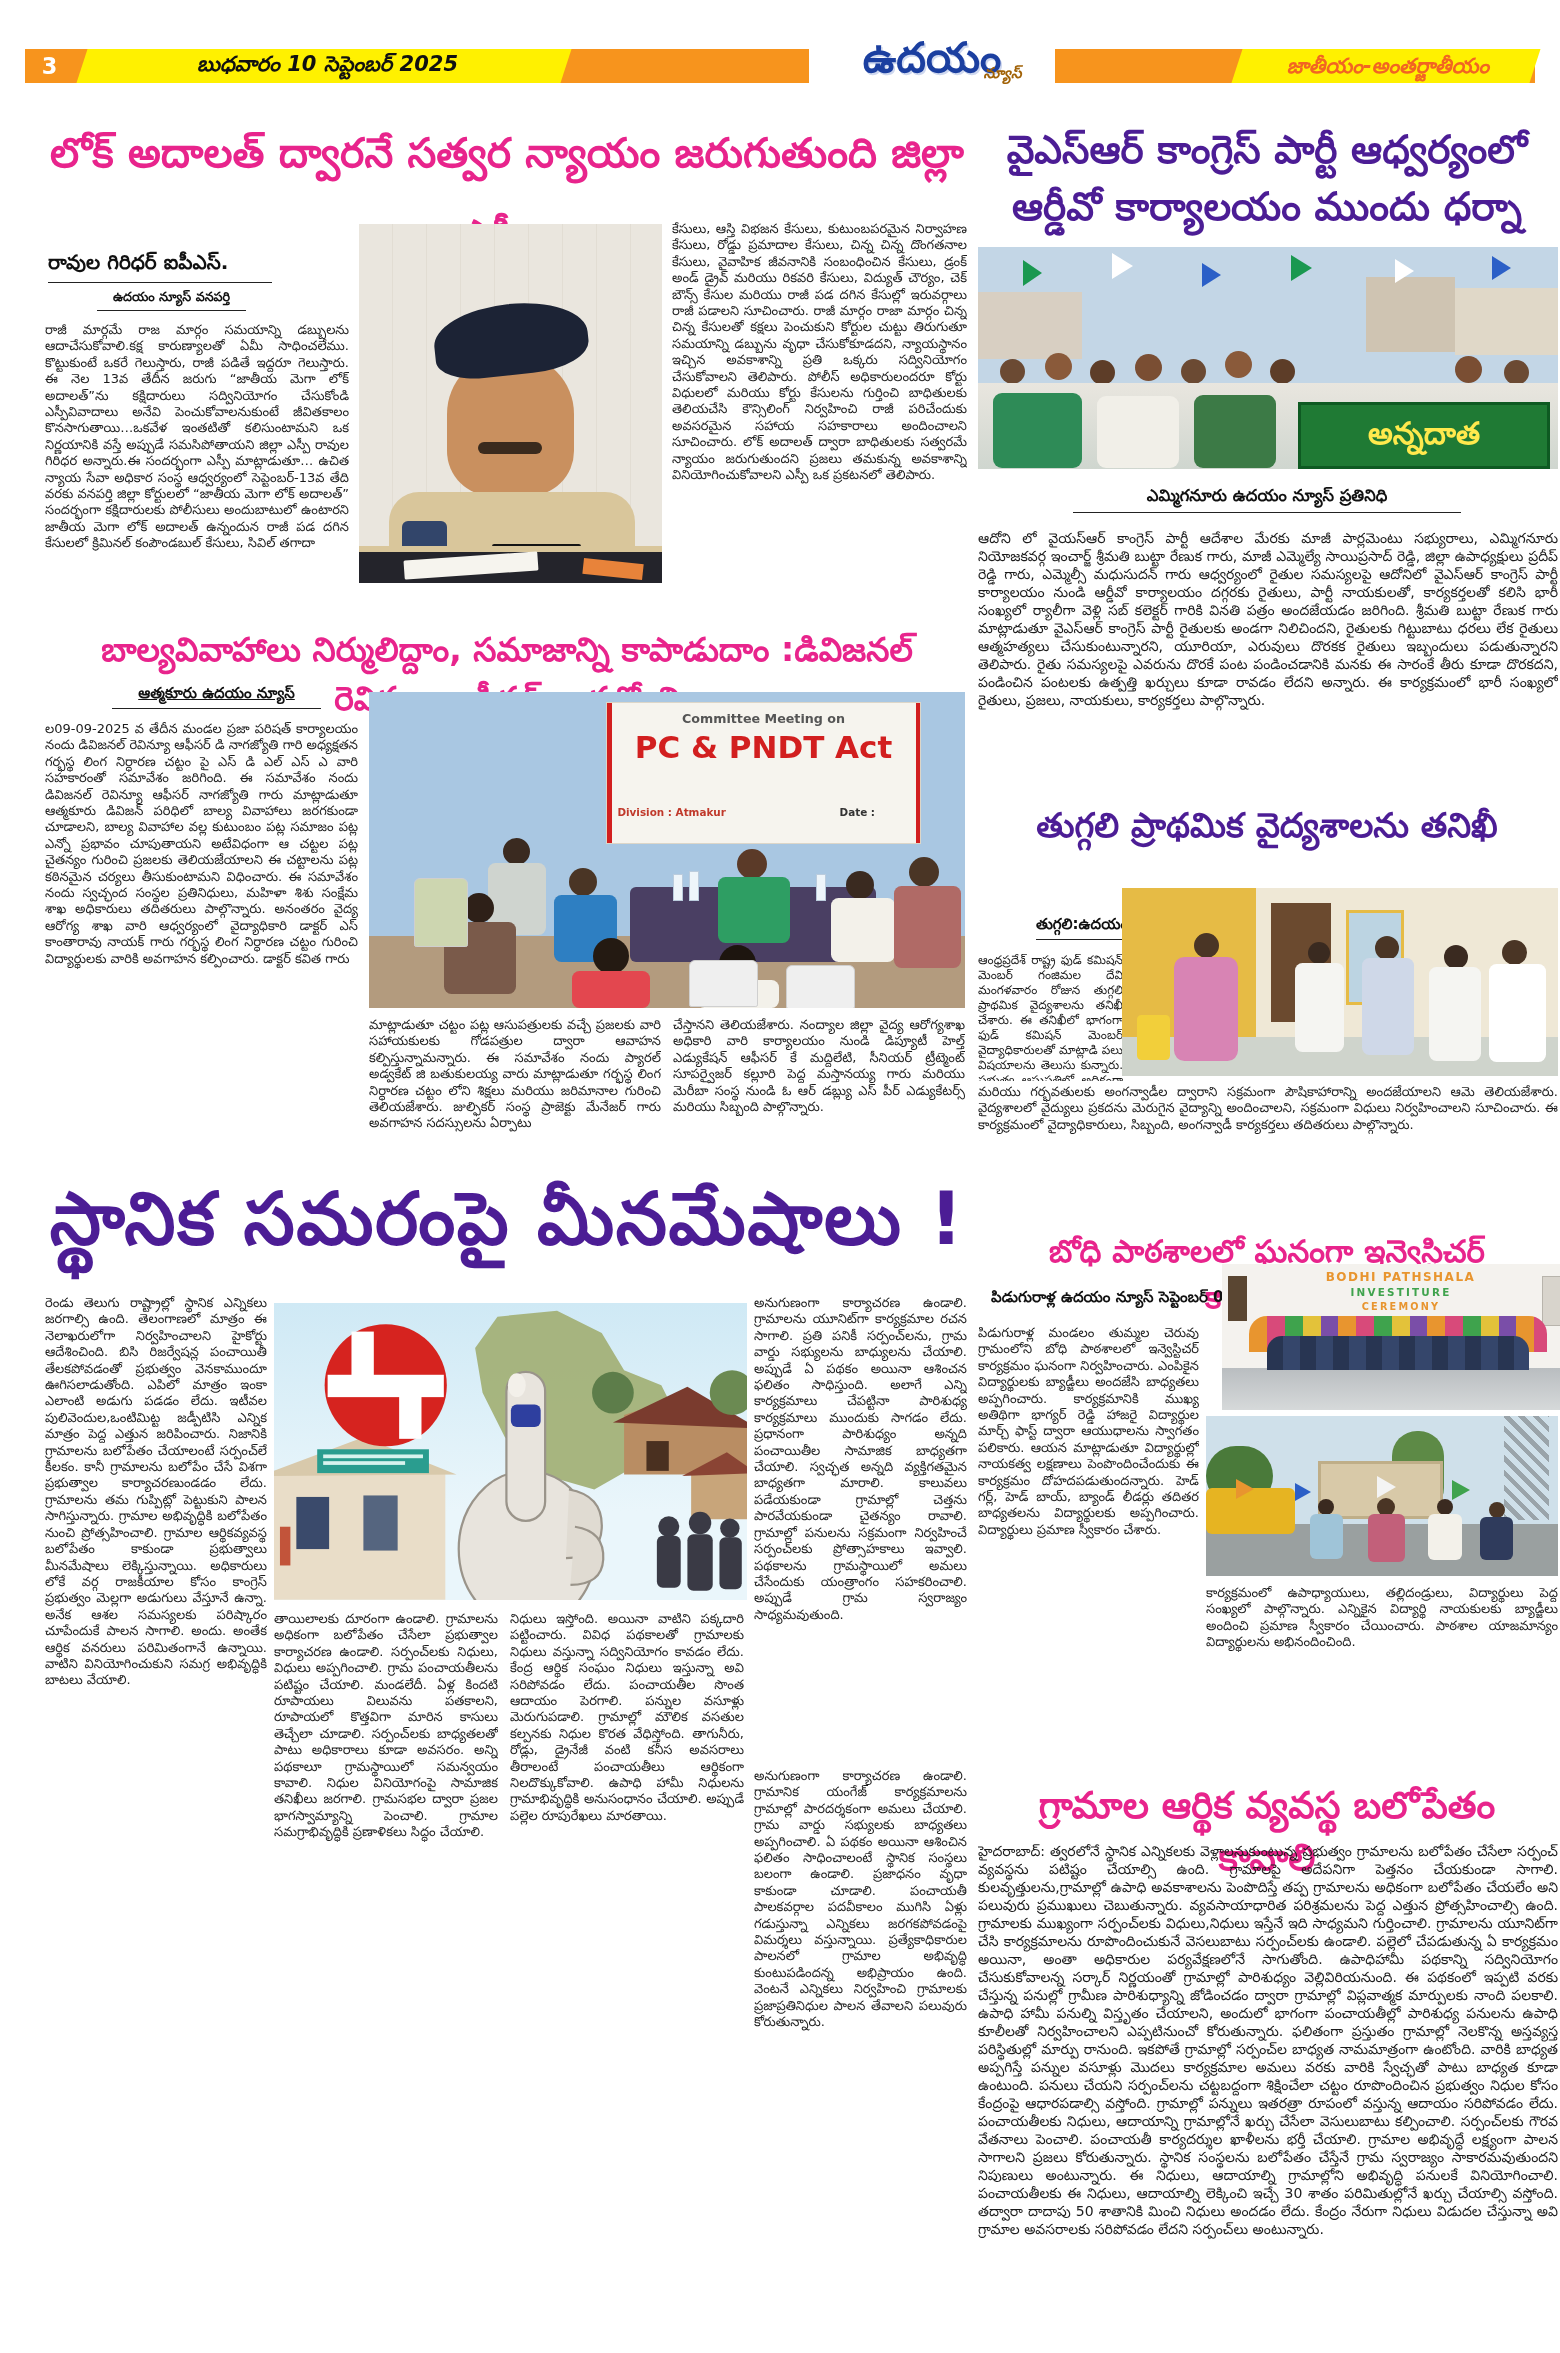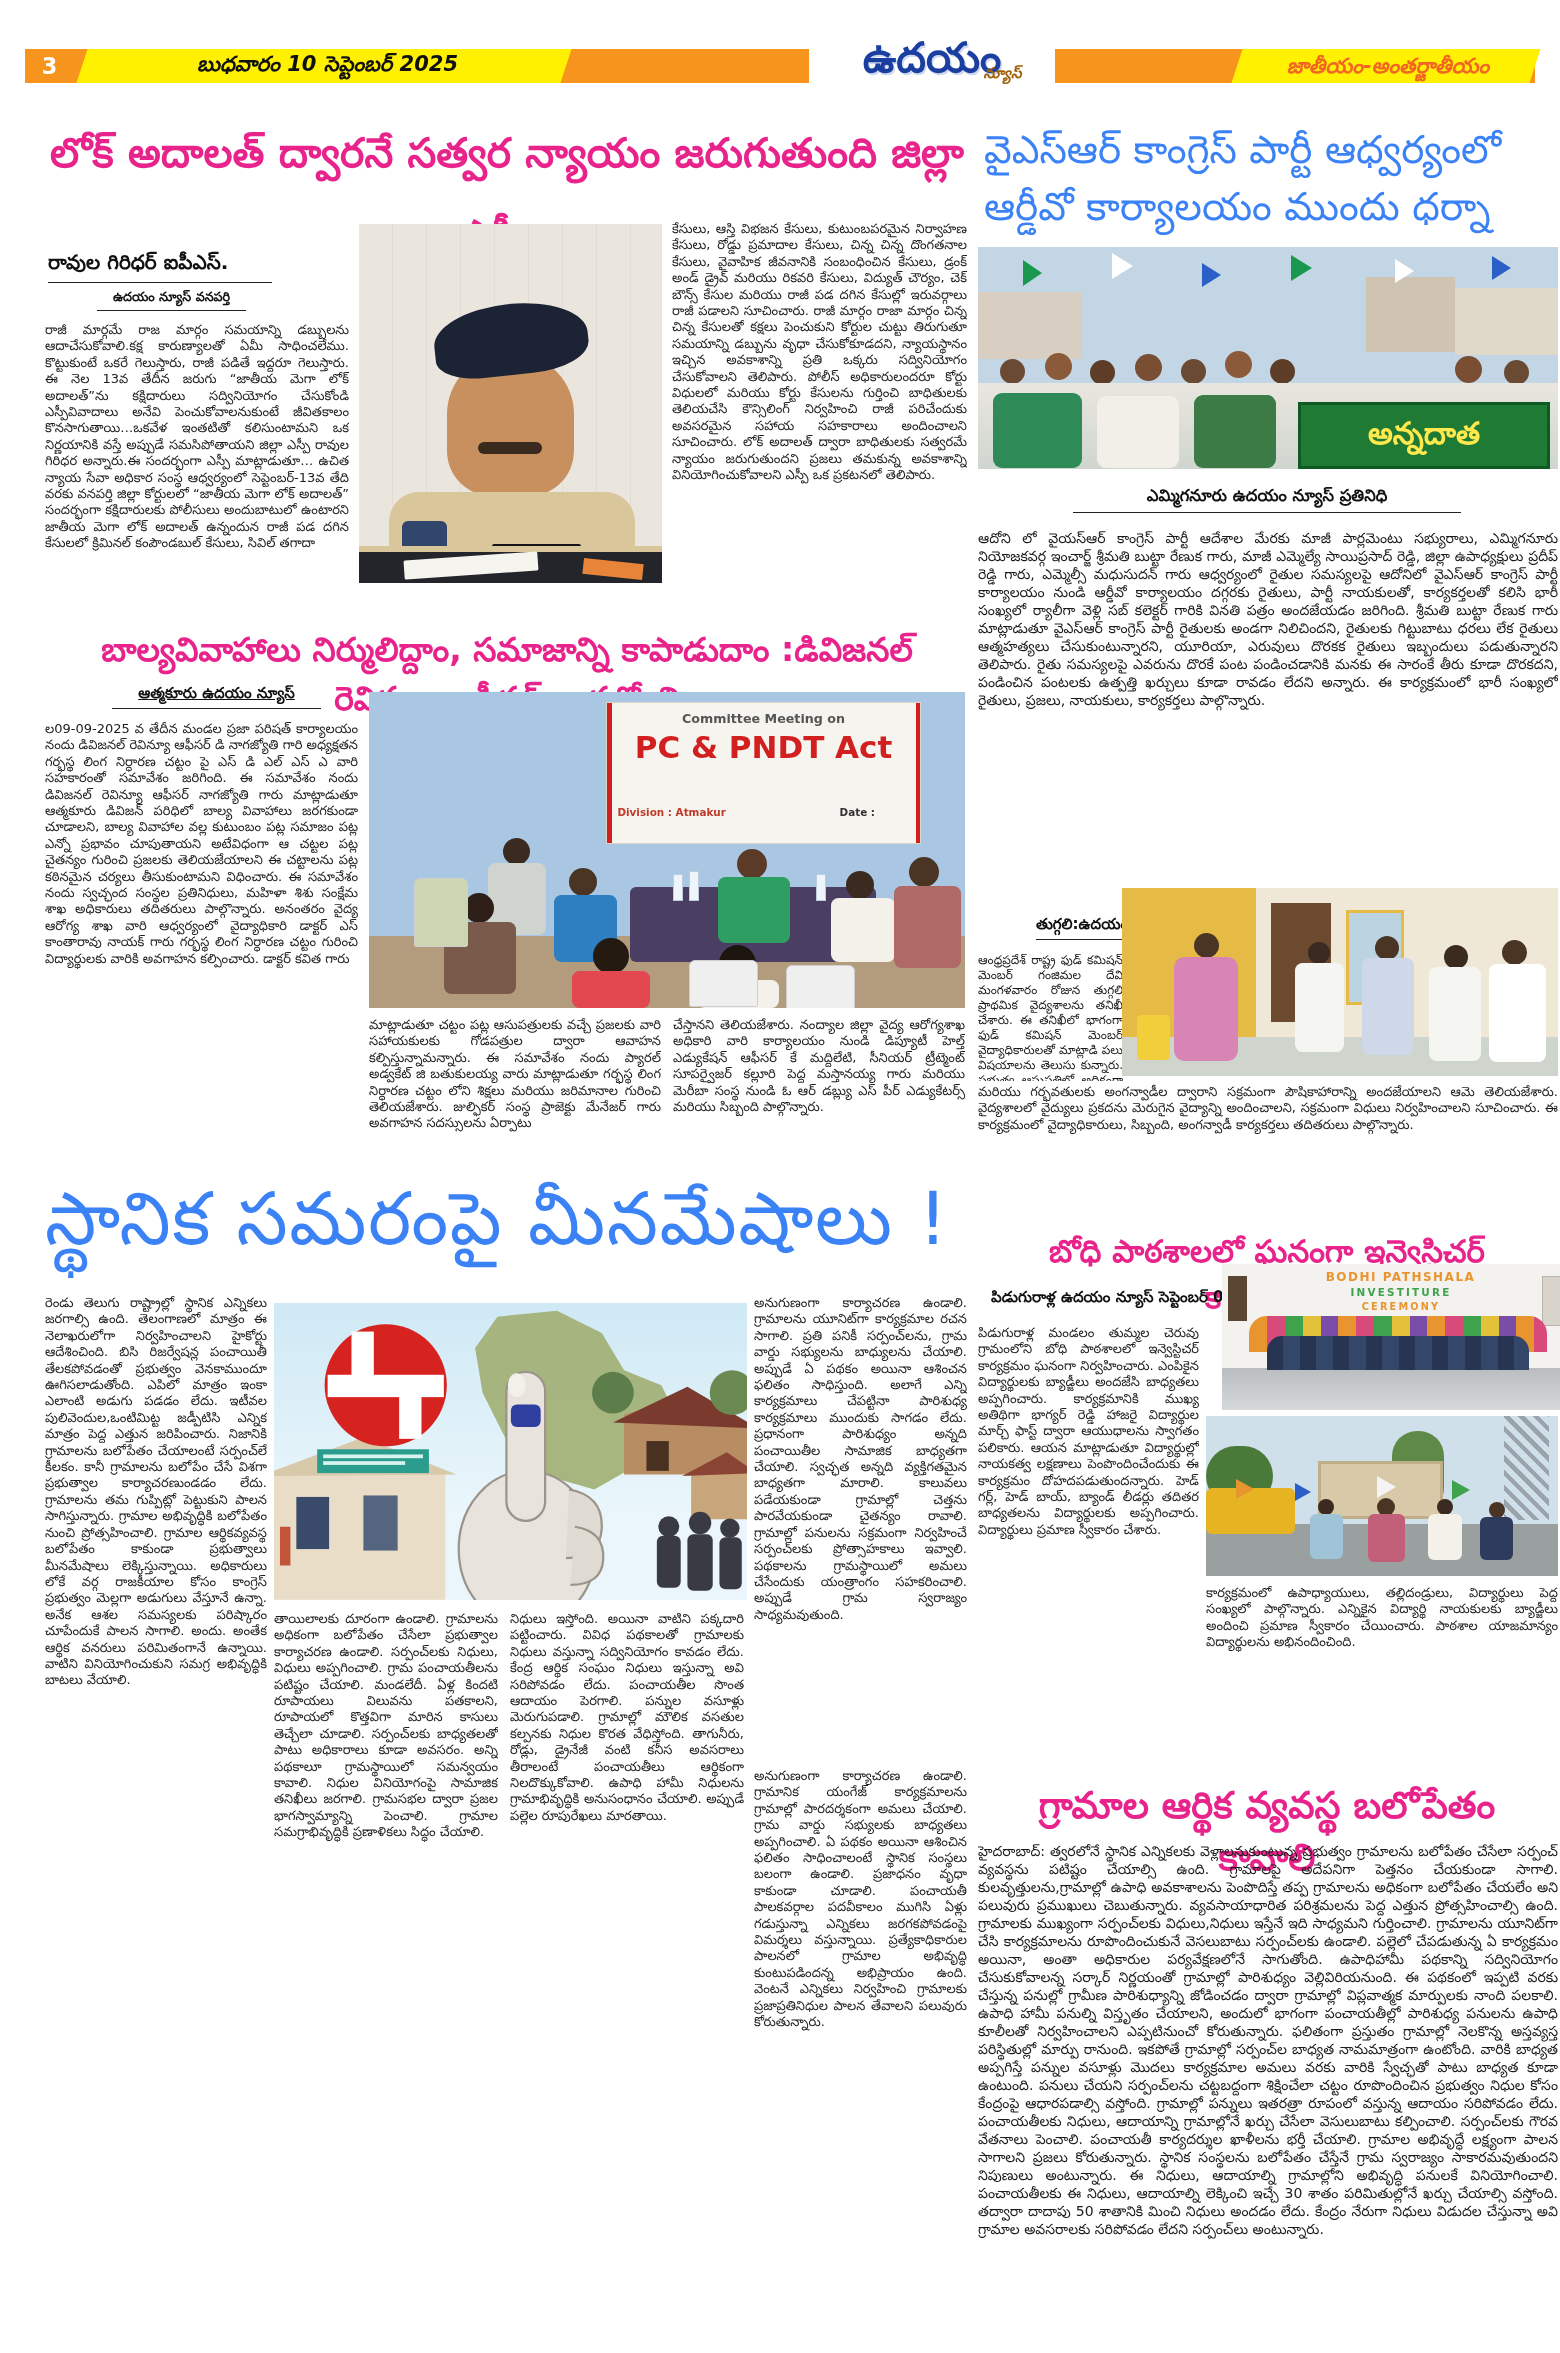--- a/index.html
+++ b/index.html
@@ -2,21 +2,21 @@
 <html style="font-size:12px"><head>
 <meta charset="utf-8">
 <style>
   html,body{margin:0;padding:0;background:#ffffff;}
   #page{position:relative;width:1561px;height:2354px;background:#ffffff;overflow:hidden;
         font-family:"DejaVu Sans","Liberation Sans",sans-serif;}
   .abs{position:absolute;}
   .body-text{font-size:13px;line-height:16.4px;text-align:justify;color:#1c1c1c;overflow:hidden;}
   .body-text-lg{font-size:14px;line-height:18px;text-align:justify;color:#1c1c1c;overflow:hidden;}
   .headline-pink{color:#e8248c;font-weight:bold;text-align:center;}
-  .headline-black{color:#3b82f6;font-weight:normal;}
+  .headline-black{color:#4c1d95;font-weight:bold;text-align:center;}
   .byline{font-weight:bold;color:#111;}
   .underlined{border-bottom:1.5px solid #222;padding-bottom:3px;}
   
   .hdr-orange{background:#f7941d;}
   .hdr-yellow{background:#fff100;transform:skewX(-18deg);}
   .photo{overflow:hidden;}
   .crowd-head{position:absolute;border-radius:50%;}
   .flag{position:absolute;width:0;height:0;}
   .chair{position:absolute;background:#efefef;border-radius:6px 6px 2.2px 2.2px;border:0.7px solid #cfcfcf;}
   .head{position:absolute;border-radius:50%;}
@@ -185,20 +185,21 @@
       </g>
     </svg>
   </div>
 
   <div class="abs body-text" style="left:754px;top:1295px;width:213px;height:462px;">అనుగుణంగా కార్యాచరణ ఉండాలి. గ్రామాలను యూనిట్‌గా కార్యక్రమాల రచన సాగాలి. ప్రతి పనికీ సర్పంచ్‌లను, గ్రామ వార్డు సభ్యులను బాధ్యులను చేయాలి. అప్పుడే ఏ పథకం అయినా ఆశించన ఫలితం సాధిస్తుంది. అలాగే ఎన్ని కార్యక్రమాలు చేపట్టినా పారిశుధ్య కార్యక్రమాలు ముందుకు సాగడం లేదు. ప్రధానంగా పారిశుధ్యం అన్నది పంచాయితీల సామాజిక బాధ్యతగా చేయాలి. స్వచ్ఛత అన్నది వ్యక్తిగతమైన బాధ్యతగా మారాలి. కాలువలు పడేయకుండా గ్రామాల్లో చెత్తను పారవేయకుండా చైతన్యం రావాలి. గ్రామాల్లో పనులను సక్రమంగా నిర్వహించే సర్పంచ్‌లకు ప్రోత్సాహకాలు ఇవ్వాలి. పథకాలను గ్రామస్థాయిలో అమలు చేసేందుకు యంత్రాంగం సహకరించాలి. అప్పుడే గ్రామ స్వరాజ్యం సాధ్యమవుతుంది.</div>
   <div class="abs body-text" style="left:274px;top:1611px;width:224px;height:714px;">తాయిలాలకు దూరంగా ఉండాలి. గ్రామాలను అధికంగా బలోపేతం చేసేలా ప్రభుత్వాల కార్యాచరణ ఉండాలి. సర్పంచ్‌లకు నిధులు, విధులు అప్పగించాలి. గ్రామ పంచాయతీలను పటిష్టం చేయాలి. మండలేదీ. ఏళ్ల కిందటి రూపాయలు విలువను పతకాలని, రూపాయలో కొత్తవిగా మారిన కాసులు తెచ్చేలా చూడాలి. సర్పంచ్‌లకు బాధ్యతలతో పాటు అధికారాలు కూడా అవసరం. అన్ని పథకాలూ గ్రామస్థాయిలో సమన్వయం కావాలి. నిధుల వినియోగంపై సామాజిక తనిఖీలు జరగాలి. గ్రామసభల ద్వారా ప్రజల భాగస్వామ్యాన్ని పెంచాలి. గ్రామాల సమగ్రాభివృద్ధికి ప్రణాళికలు సిద్ధం చేయాలి.</div>
   <div class="abs body-text" style="left:510px;top:1611px;width:234px;height:714px;">నిధులు ఇస్తోంది. అయినా వాటిని పక్కదారి పట్టించారు. వివిధ పథకాలతో గ్రామాలకు నిధులు వస్తున్నా సద్వినియోగం కావడం లేదు. కేంద్ర ఆర్థిక సంఘం నిధులు ఇస్తున్నా అవి సరిపోవడం లేదు. పంచాయతీల సొంత ఆదాయం పెరగాలి. పన్నుల వసూళ్లు మెరుగుపడాలి. గ్రామాల్లో మౌలిక వసతుల కల్పనకు నిధుల కొరత వేధిస్తోంది. తాగునీరు, రోడ్లు, డ్రైనేజీ వంటి కనీస అవసరాలు తీరాలంటే పంచాయతీలు ఆర్థికంగా నిలదొక్కుకోవాలి. ఉపాధి హామీ నిధులను గ్రామాభివృద్ధికి అనుసంధానం చేయాలి. అప్పుడే పల్లెల రూపురేఖలు మారతాయి.</div>
   <div class="abs body-text" style="left:754px;top:1768px;width:213px;height:558px;">అనుగుణంగా కార్యాచరణ ఉండాలి. గ్రామానిక యంగేజ్ కార్యక్రమాలను గ్రామాల్లో పారదర్శకంగా అమలు చేయాలి. గ్రామ వార్డు సభ్యులకు బాధ్యతలు అప్పగించాలి. ఏ పథకం అయినా ఆశించిన ఫలితం సాధించాలంటే స్థానిక సంస్థలు బలంగా ఉండాలి. ప్రజాధనం వృధా కాకుండా చూడాలి. పంచాయతీ పాలకవర్గాల పదవీకాలం ముగిసి ఏళ్లు గడుస్తున్నా ఎన్నికలు జరగకపోవడంపై విమర్శలు వస్తున్నాయి. ప్రత్యేకాధికారుల పాలనలో గ్రామాల అభివృద్ధి కుంటుపడిందన్న అభిప్రాయం ఉంది. వెంటనే ఎన్నికలు నిర్వహించి గ్రామాలకు ప్రజాప్రతినిధుల పాలన తేవాలని పలువురు కోరుతున్నారు.</div>
 
   <div class="abs headline-black" style="left:984px;top:799px;width:566px;font-size:34px;line-height:52px;">
+    <div>తుగ్గలి ప్రాథమిక వైద్యశాలను తనిఖీ</div>
   </div>
   <div class="abs byline underlined" style="left:1036px;top:915px;width:186px;font-size:15px;">తుగ్గలి:ఉదయం న్యూస్:</div>
   <div class="abs body-text" style="left:978px;top:953px;width:145px;height:128px;font-size:12px;line-height:15px;">ఆంధ్రప్రదేశ్ రాష్ట్ర ఫుడ్ కమిషన్ మెంబర్ గంజిమల దేవి మంగళవారం రోజున తుగ్గలి ప్రాథమిక వైద్యశాలను తనిఖీ చేశారు. ఈ తనిఖీలో భాగంగా ఫుడ్ కమిషన్ మెంబర్ వైద్యాధికారులతో మాట్లాడి పలు విషయాలను తెలుసు కున్నారు. ప్రభుత్వ ఆసుపత్రిలో అధికంగా ప్రసవాలు చేయాలని,దీనిపై ప్రజలకు అవగాహన కల్పించాలని ఆమె వైద్యులకు తెలియజేశారు. అదేవిధంగా బాలింతలకు</div>
 
   <div class="abs photo" style="left:1122px;top:888px;width:436px;height:188px;background:#efe8d6;">
     <div class="abs" style="left:0;top:0;width:134px;height:188px;background:#e6bb45;"></div>
     <div class="abs" style="left:149px;top:15px;width:60px;height:119px;background:#6b4a2f;"></div>
     <div class="abs" style="left:224px;top:22.4px;width:52px;height:89px;background:#bcd4e2;border:3px solid #e6bb45;"></div>
     <div class="abs" style="left:0;bottom:0;width:100%;height:39px;background:#cfd4cc;"></div>
     <div class="head" style="left:72px;top:45px;width:25px;height:25px;background:#4a3525;"></div>

